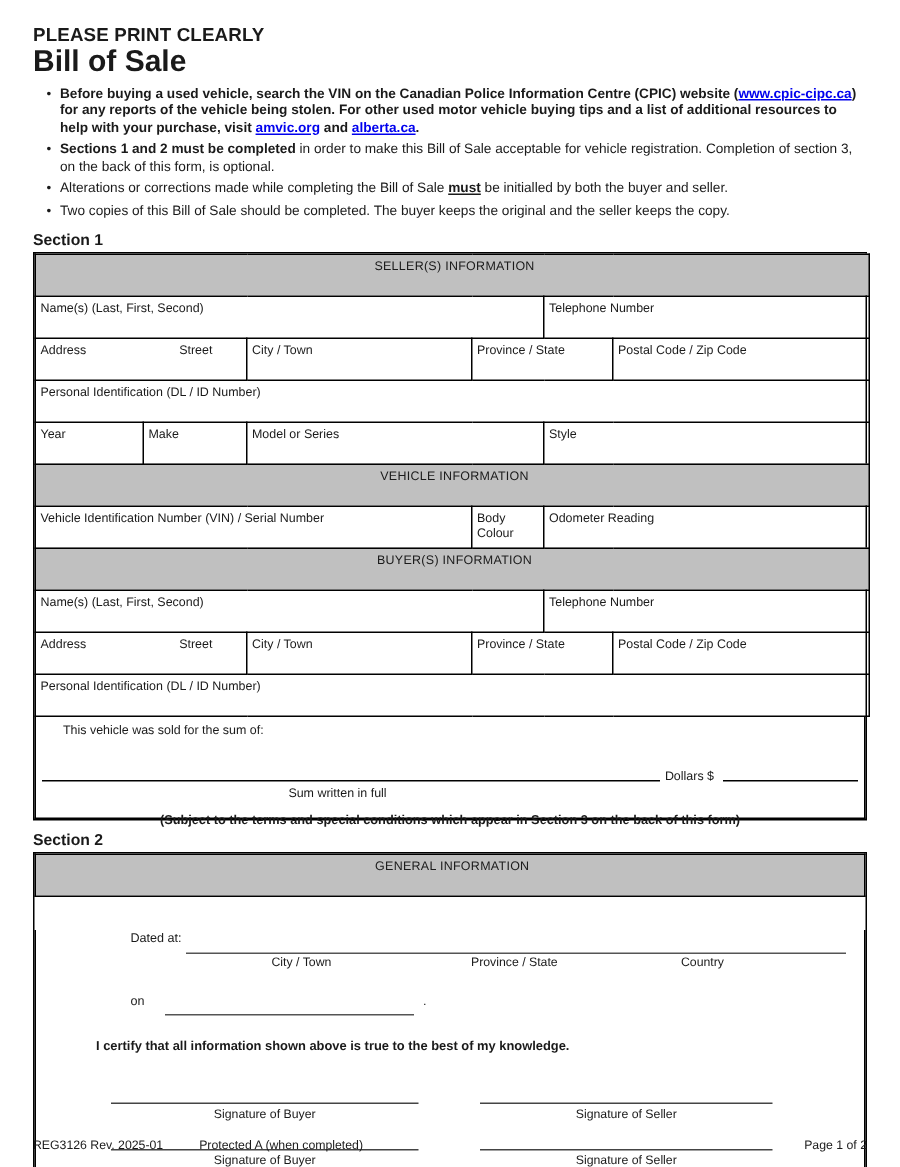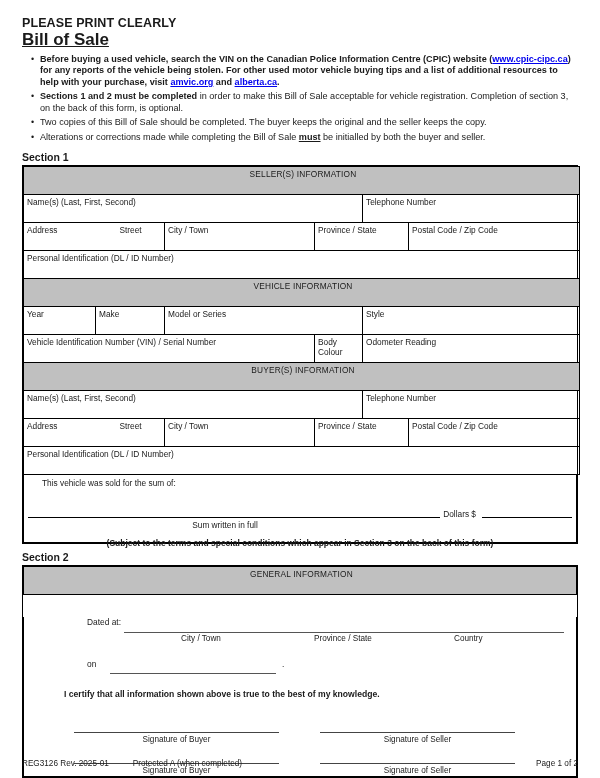--- a/index.html
+++ b/index.html
@@ -31,23 +31,22 @@
     justify-content: space-between;
     padding: 16px 22px 0 22px;
     flex-direction: column;
   }
   .print-clearly {
     font-size: 12.5px;
     font-weight: bold;
     letter-spacing: 0.1px;
   }
   .bill-of-sale {
-    font-size: 17px;
-    font-weight: bold;
-    text-decoration: underline;
+    font-size: 20px;
+    font-weight: bold;
   }
 
   
   ul.notes {
     margin: 4px 0 0 0;
     padding: 0 22px 0 40px;
     list-style: none;
   }
   ul.notes li {
     position: relative;
@@ -286,24 +285,24 @@
   </div>
 
   <ul class="notes">
     <li>
       <span class="b">Before buying a used vehicle, search the VIN on the Canadian Police Information Centre (CPIC) website (</span><span class="lnk b">www.cpic-cipc.ca</span><span class="b">) for any reports of the vehicle being stolen. For other used motor vehicle buying tips and a list of additional resources to help with your purchase, visit </span><span class="lnk b">amvic.org</span><span class="b"> and </span><span class="lnk b">alberta.ca</span><span class="b">.</span>
     </li>
     <li>
       <span class="b">Sections 1 and 2 must be completed</span><span> in order to make this Bill of Sale acceptable for vehicle registration. Completion of section 3, on the back of this form, is optional.</span>
     </li>
     <li>
-      <span>Two copies of this Bill of Sale should be completed. The buyer keeps the original and the seller keeps the copy.</span>
+      <span>Alterations or corrections made while completing the Bill of Sale </span><span class="u-b">must</span><span> be initialled by both the buyer and seller.</span>
     </li>
     <li>
-      <span>Alterations or corrections made while completing the Bill of Sale </span><span class="u-b">must</span><span> be initialled by both the buyer and seller.</span>
+      <span>Two copies of this Bill of Sale should be completed. The buyer keeps the original and the seller keeps the copy.</span>
     </li>
   </ul>
 
   <div class="section-label">Section 1</div>
 
   <div class="form-box">
     <table class="grid">
       <colgroup>
         <col style="width:72px">
           <col style="width:69px">
@@ -340,36 +339,36 @@
             </td>
         </tr>
 
         <tr>
           <td colspan="6">
               <span class="cell-lbl">Personal Identification (DL / ID Number)</span>
             </td>
         </tr>
 
         <tr>
-          <td class="band" colspan="6">VEHICLE INFORMATION</td>
-        </tr>
-
-        <tr>
           <td class="tall">
               <span class="cell-lbl">Year</span>
             </td>
           <td class="tall">
               <span class="cell-lbl">Make</span>
             </td>
           <td class="tall" colspan="2">
               <span class="cell-lbl">Model or Series</span>
             </td>
           <td class="tall" colspan="2">
               <span class="cell-lbl">Style</span>
             </td>
+        </tr>
+
+        <tr>
+          <td class="band" colspan="6">VEHICLE INFORMATION</td>
         </tr>
 
         <tr>
           <td class="tall" colspan="3">
               <span class="cell-lbl">Vehicle Identification Number (VIN) / Serial Number</span>
             </td>
           <td class="tall">
               <span class="cell-lbl">Body Colour</span>
             </td>
           <td class="tall" colspan="2">

